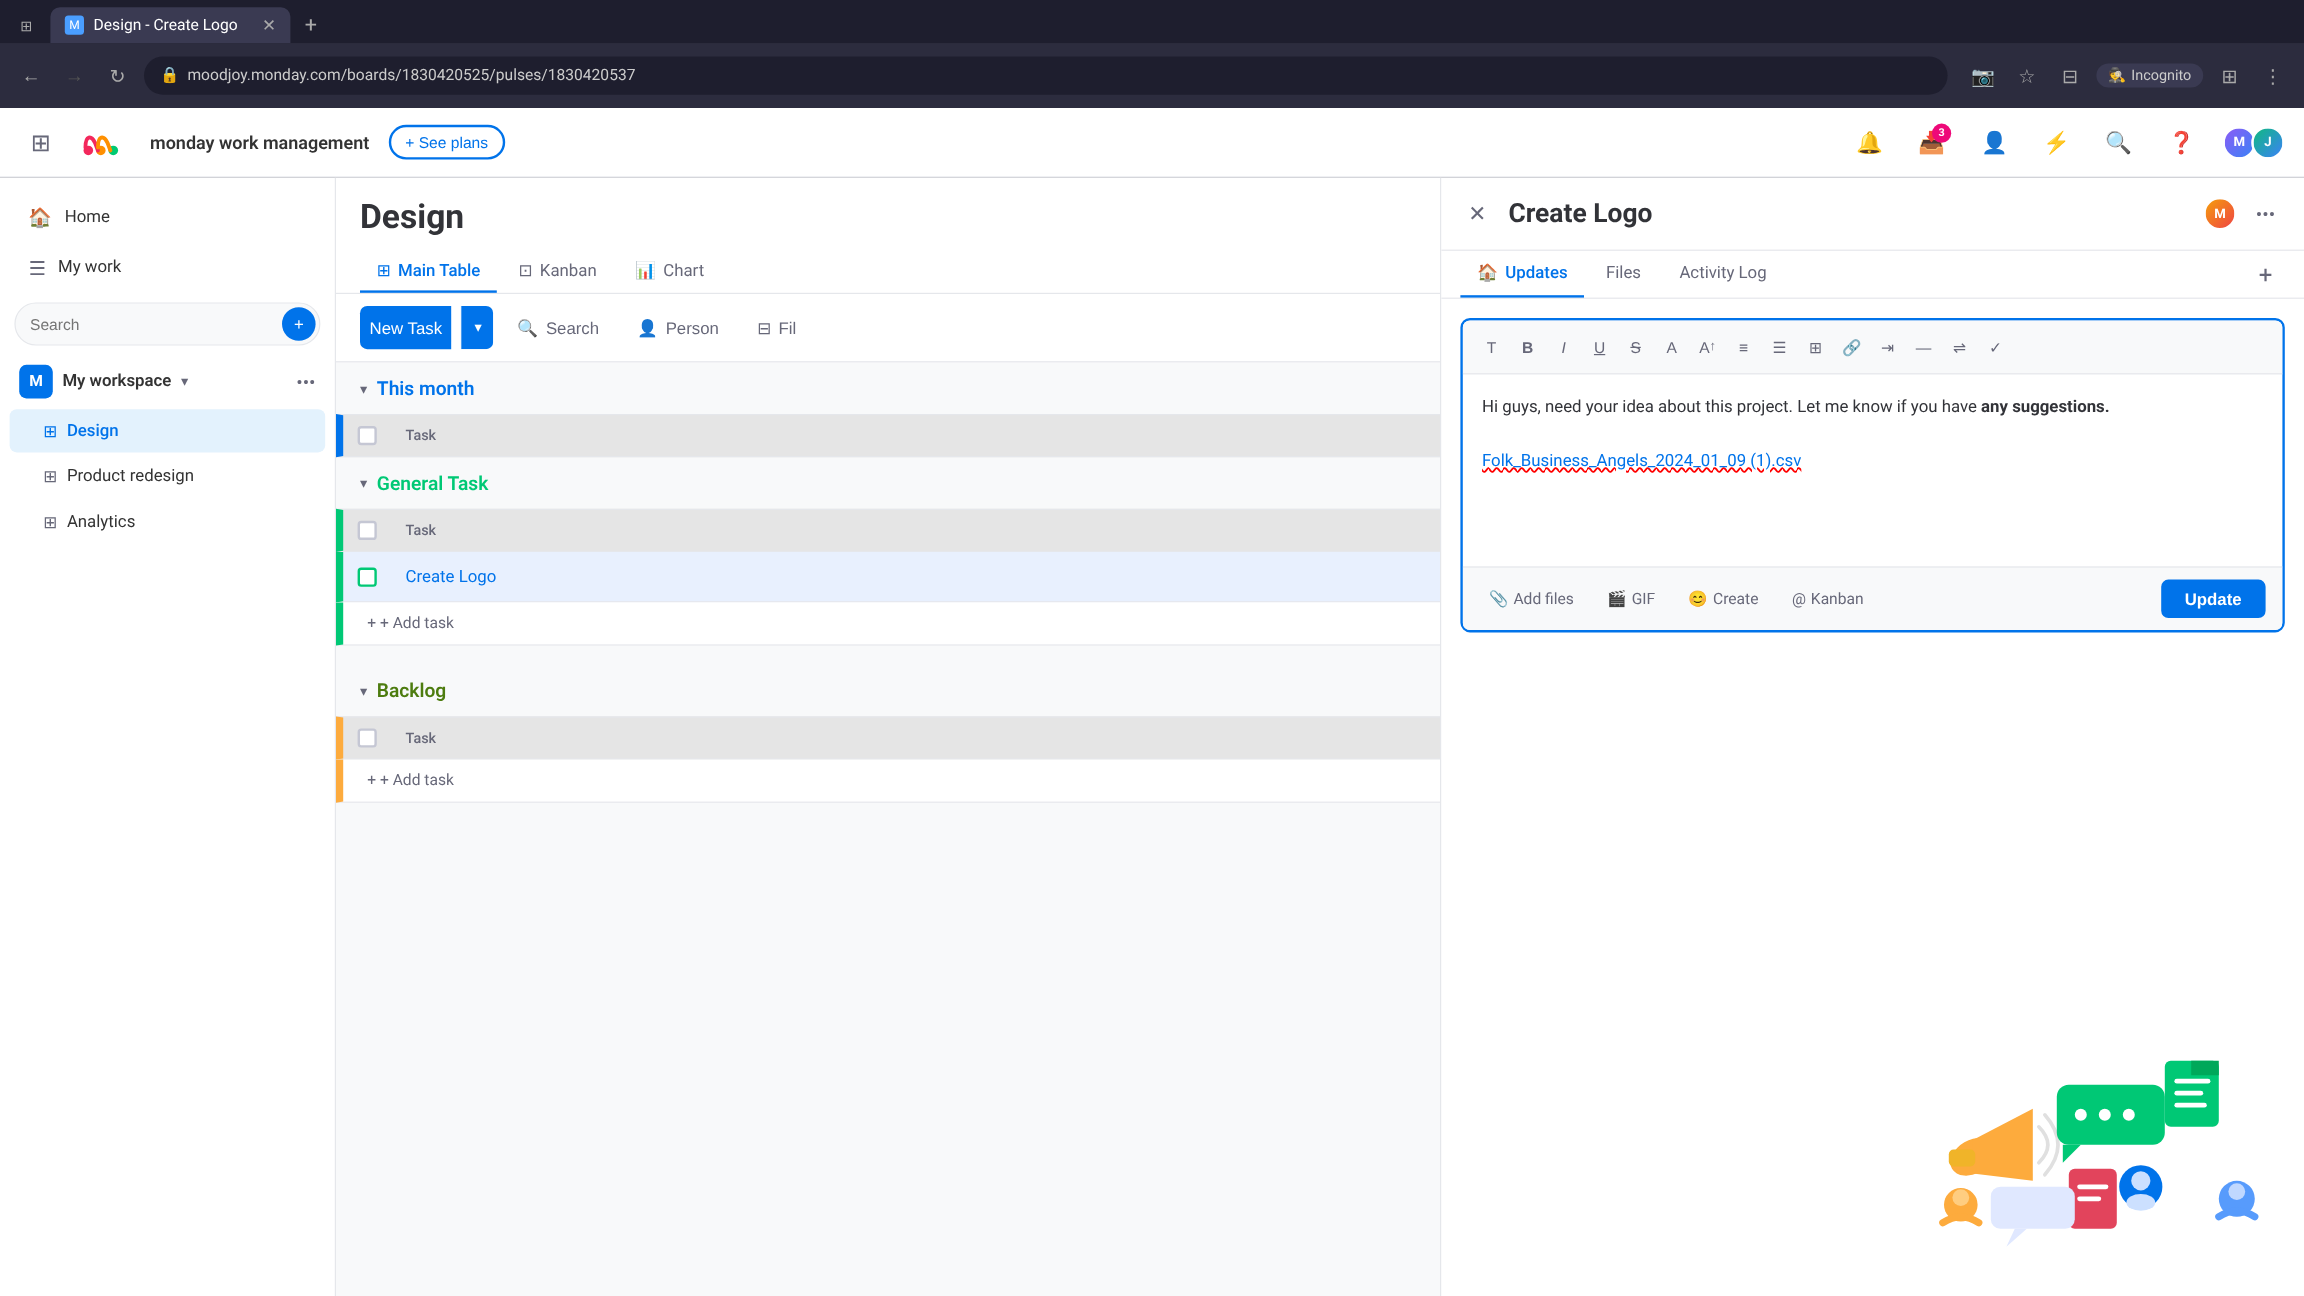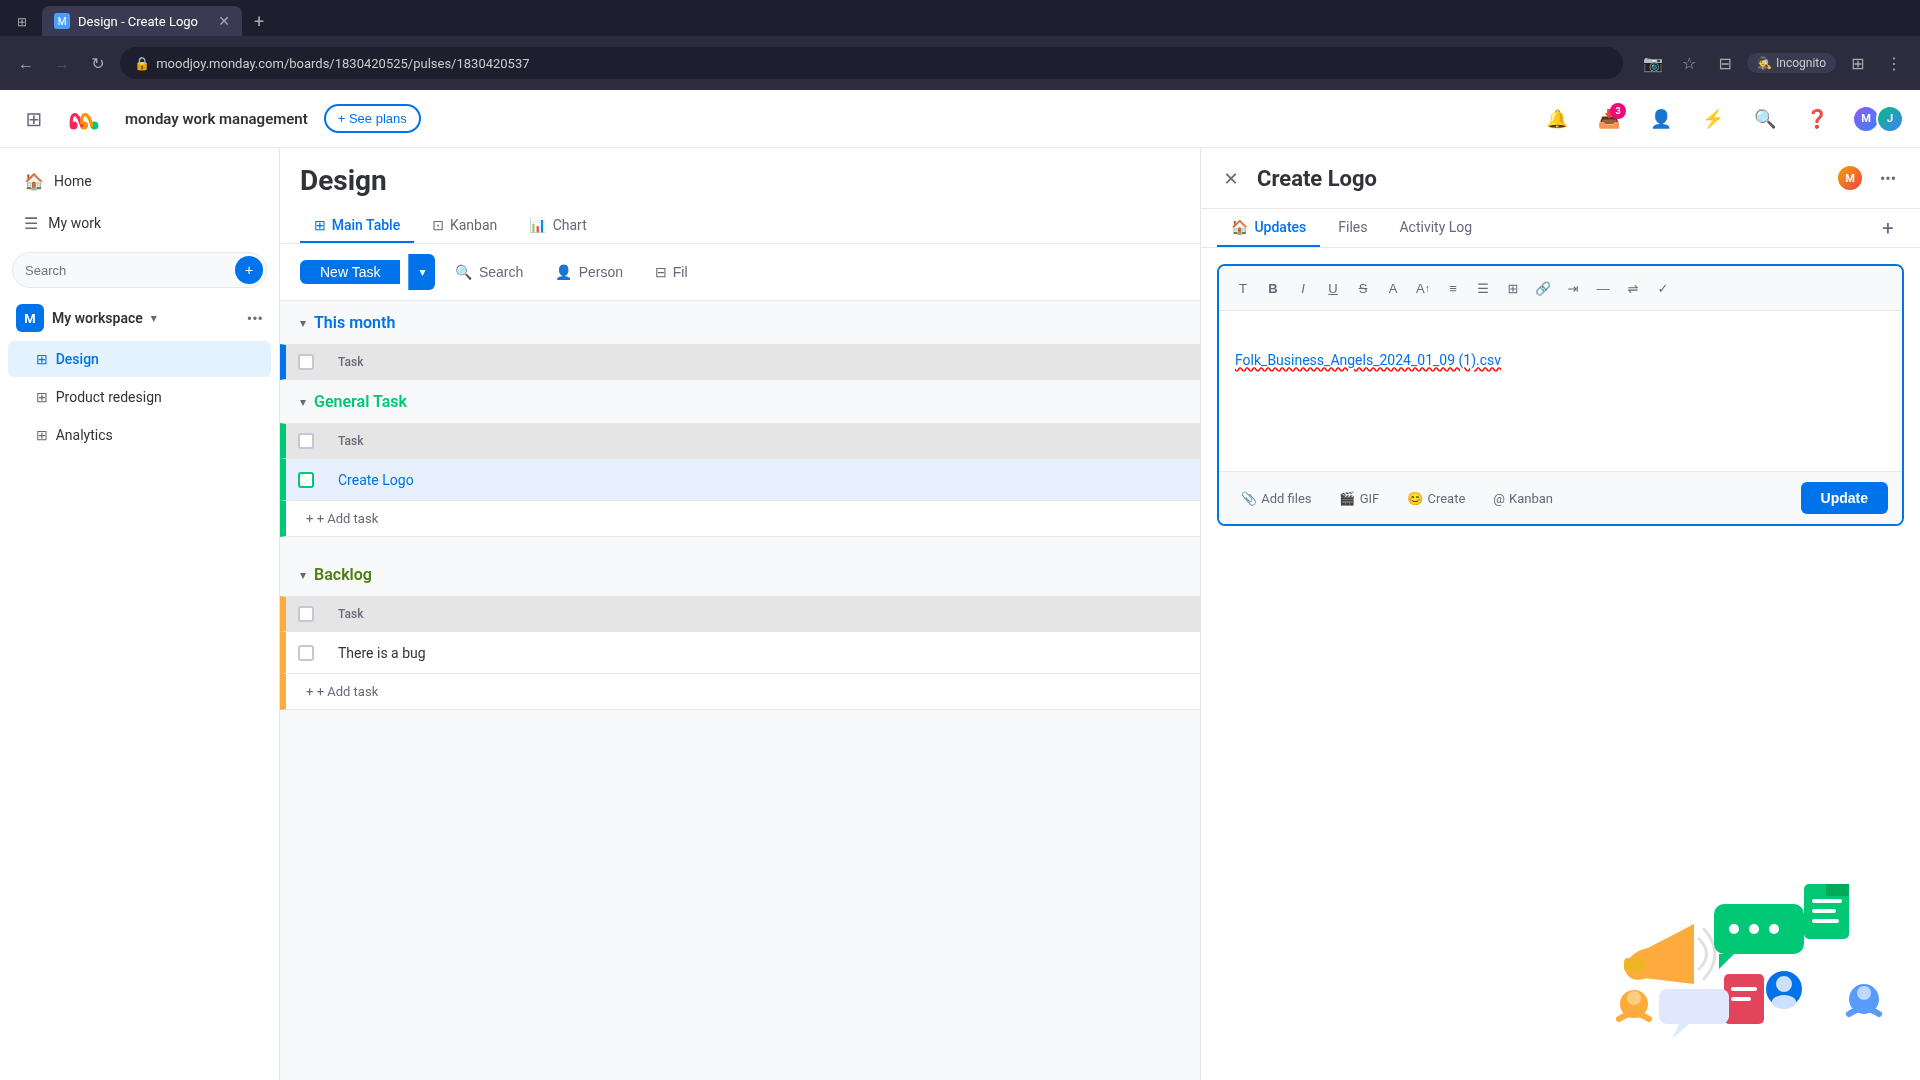--- a/index.html
+++ b/index.html
@@ -59,21 +59,21 @@
     
     .content { flex: 1; display: flex; flex-direction: column; background: #f8f9fa; overflow: hidden; }
     .content-header { background: #fff; padding: 16px 20px 0; border-bottom: 1px solid #e5e7eb; }
     .board-title { font-size: 28px; font-weight: 700; color: #323338; margin-bottom: 12px; }
     .board-tabs { display: flex; align-items: center; gap: 4px; }
     .board-tab { padding: 8px 14px; font-size: 14px; color: #676879; cursor: pointer; border-bottom: 2px solid transparent; display: flex; align-items: center; gap: 6px; white-space: nowrap; }
     .board-tab.active { color: #0073ea; border-bottom-color: #0073ea; font-weight: 500; }
     .board-tab-icon { font-size: 14px; }
 
     .board-toolbar { display: flex; align-items: center; gap: 8px; padding: 10px 20px; background: #fff; border-bottom: 1px solid #e5e7eb; }
-    .new-task-btn { background: #0073ea; color: white; border: none; padding: 8px 20px; border-radius: 6px 0 0 6px; font-size: 14px; cursor: pointer; font-weight: 500; height: 24px; display: flex; align-items: center; gap: 6px; }
+    .new-task-btn { background: #0073ea; color: white; border: none; padding: 8px 8px; border-radius: 6px 0 0 6px; font-size: 14px; cursor: pointer; font-weight: 500; height: 36px; display: flex; align-items: center; gap: 6px; }
     .new-task-dropdown { background: #0073ea; color: white; border: none; border-left: 1px solid rgba(255,255,255,0.3); padding: 0 10px; border-radius: 0 6px 6px 0; font-size: 12px; cursor: pointer; height: 36px; display: flex; align-items: center; }
     .toolbar-btn { height: 36px; padding: 0 12px; border: none; background: transparent; color: #676879; font-size: 14px; cursor: pointer; display: flex; align-items: center; gap: 6px; border-radius: 6px; }
 
     
     .board-content { flex: 1; overflow-y: auto; padding: 0; }
     .group-section { margin-bottom: 0; }
     .group-header { display: flex; align-items: center; gap: 8px; padding: 12px 20px; }
     .group-collapse { color: #676879; cursor: pointer; font-size: 12px; }
     .group-title { font-size: 16px; font-weight: 600; color: #0073ea; cursor: pointer; }
     .group-title.green { color: #00c875; }
@@ -318,26 +318,20 @@
           <div class="group-header">
             <span class="group-collapse">▾</span>
             <span class="group-title orange">Backlog</span>
           </div>
           <div class="task-table">
             <div class="task-header-row" style="border-left: 6px solid #fdab3d;">
               <div class="task-col-check">
                 <div class="task-checkbox"></div>
               </div>
               <div class="task-col-name">Task</div>
-            </div>
-            <div class="task-row" style="border-left: 6px solid #fdab3d;">
-              <div class="task-col-check">
-                <div class="task-checkbox"></div>
-              </div>
-              <div class="task-name">There is a bug</div>
             </div>
             <div class="add-task-row" style="border-left: 6px solid #fdab3d;">
               <span>+</span>
               &nbsp;<span>+ Add task</span>
             </div>
           </div>
         </div>
       </div>
     </div>
 
@@ -387,20 +381,23 @@
             <button class="editor-btn">≡</button>
             <button class="editor-btn">☰</button>
             <button class="editor-btn">⊞</button>
             <button class="editor-btn">🔗</button>
             <button class="editor-btn">⇥</button>
             <button class="editor-btn">—</button>
             <button class="editor-btn">⇌</button>
             <button class="editor-btn">✓</button>
           </div>
           <div class="editor-content">
+            <p>
+              <span>Hi guys, need your idea about this project. Let me know if you have </span><strong>any suggestions.</strong>
+            </p>
             <br>
             <p>
               <a class="editor-link" href="#" style="text-decoration: underline; text-decoration-style: wavy; text-decoration-color: #ff0000;">Folk_Business_Angels_2024_01_09 (1).csv</a>
             </p>
           </div>
           <div class="editor-bottom">
             <div class="editor-bottom-btn">
               <span>📎</span>
               <span>Add files</span>
             </div>

